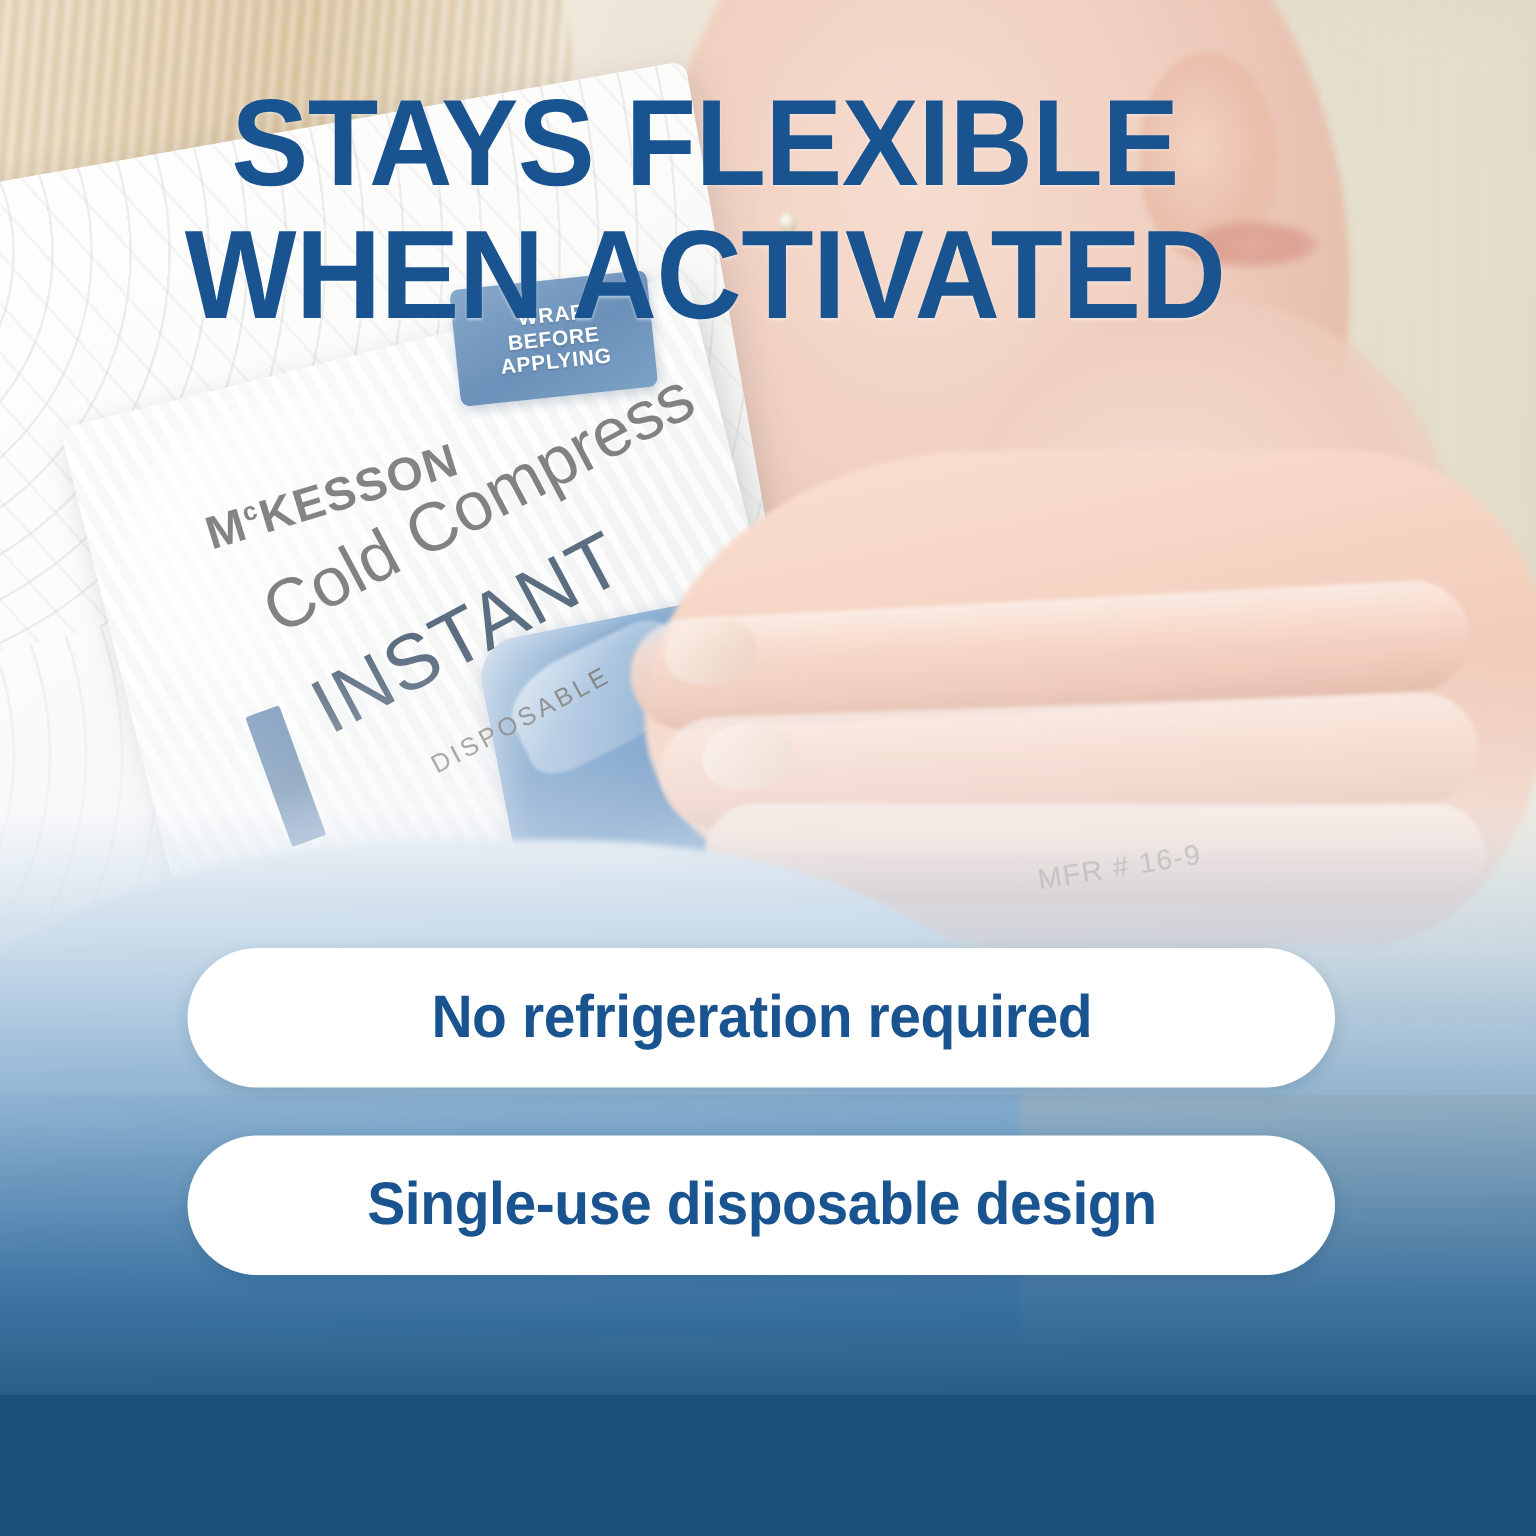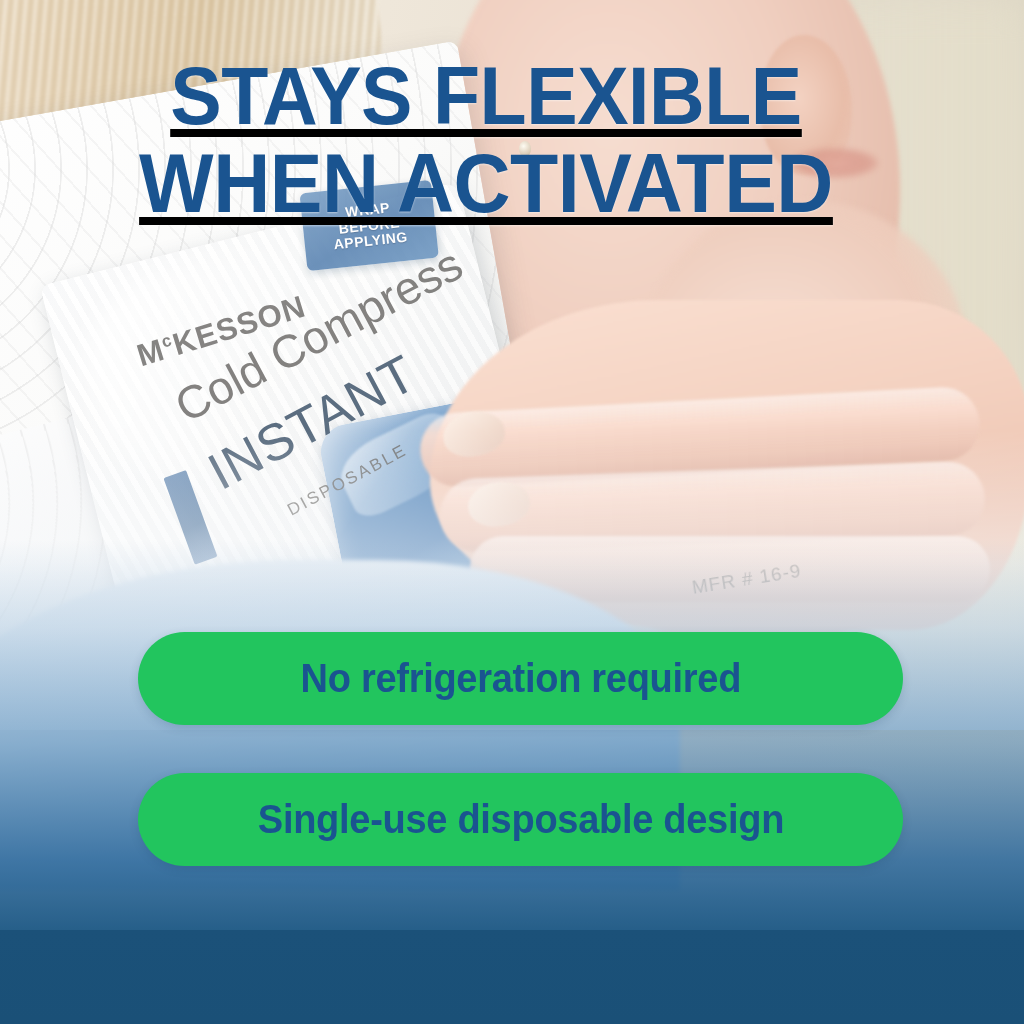--- a/index.html
+++ b/index.html
@@ -241,47 +241,47 @@
       #1d5781 85%, #1a5077 100%);
     pointer-events:none;
   }
   .bluesolid {
     position:absolute; left:0; top:930px; width:1024px; height:94px;
     background:linear-gradient(180deg,#1b5179 0%, #1a5077 100%);
   }
 
   
   .headline {
-    position:absolute; left:16px; top:56px; width:940px;
-    text-align:center; z-index:12;text-decoration:underline;
+    position:absolute; left:0; top:56px; width:940px;
+    text-align:center; z-index:12;
   }
   .headline .ln {
     display:block;
     font-family:"Liberation Sans", sans-serif;
     font-weight:bold;
     font-size:82px;
     line-height:.98;
     letter-spacing:-0.5px;
     color:#1a5490;
     transform:scaleX(.94);
     text-shadow:0 1px 2px rgba(255,255,255,.45);
     white-space:nowrap;
   }
   .headline .ln.l2 { font-size:84px; margin-top:6px; }
 
   
   .pills { position:absolute; left:0; top:0; width:1024px; height:1024px; z-index:14; }
   .pill {
-    position:absolute; left:138px; width:765px; height:93px;
-    background:#22c55e; border-radius:48px;
+    position:absolute; left:125px; width:765px; height:93px;
+    background:#ffffff; border-radius:48px;
     display:flex; align-items:center; justify-content:center;
     box-shadow:0 3px 10px rgba(20,55,90,.16);
   }
   .pill.p1 { top:632px; }
-  .pill.p2 { top:757px;margin-top:16px; }
+  .pill.p2 { top:757px; }
   .pill.p3 { top:884px; }
   .pill span {
     font-family:"Liberation Sans", sans-serif;
     font-weight:bold; font-size:40px; letter-spacing:-0.3px;
     color:#1a5490; transform:scaleX(.95); white-space:nowrap;
   }
 </style>
 </head>
 <body>
 

